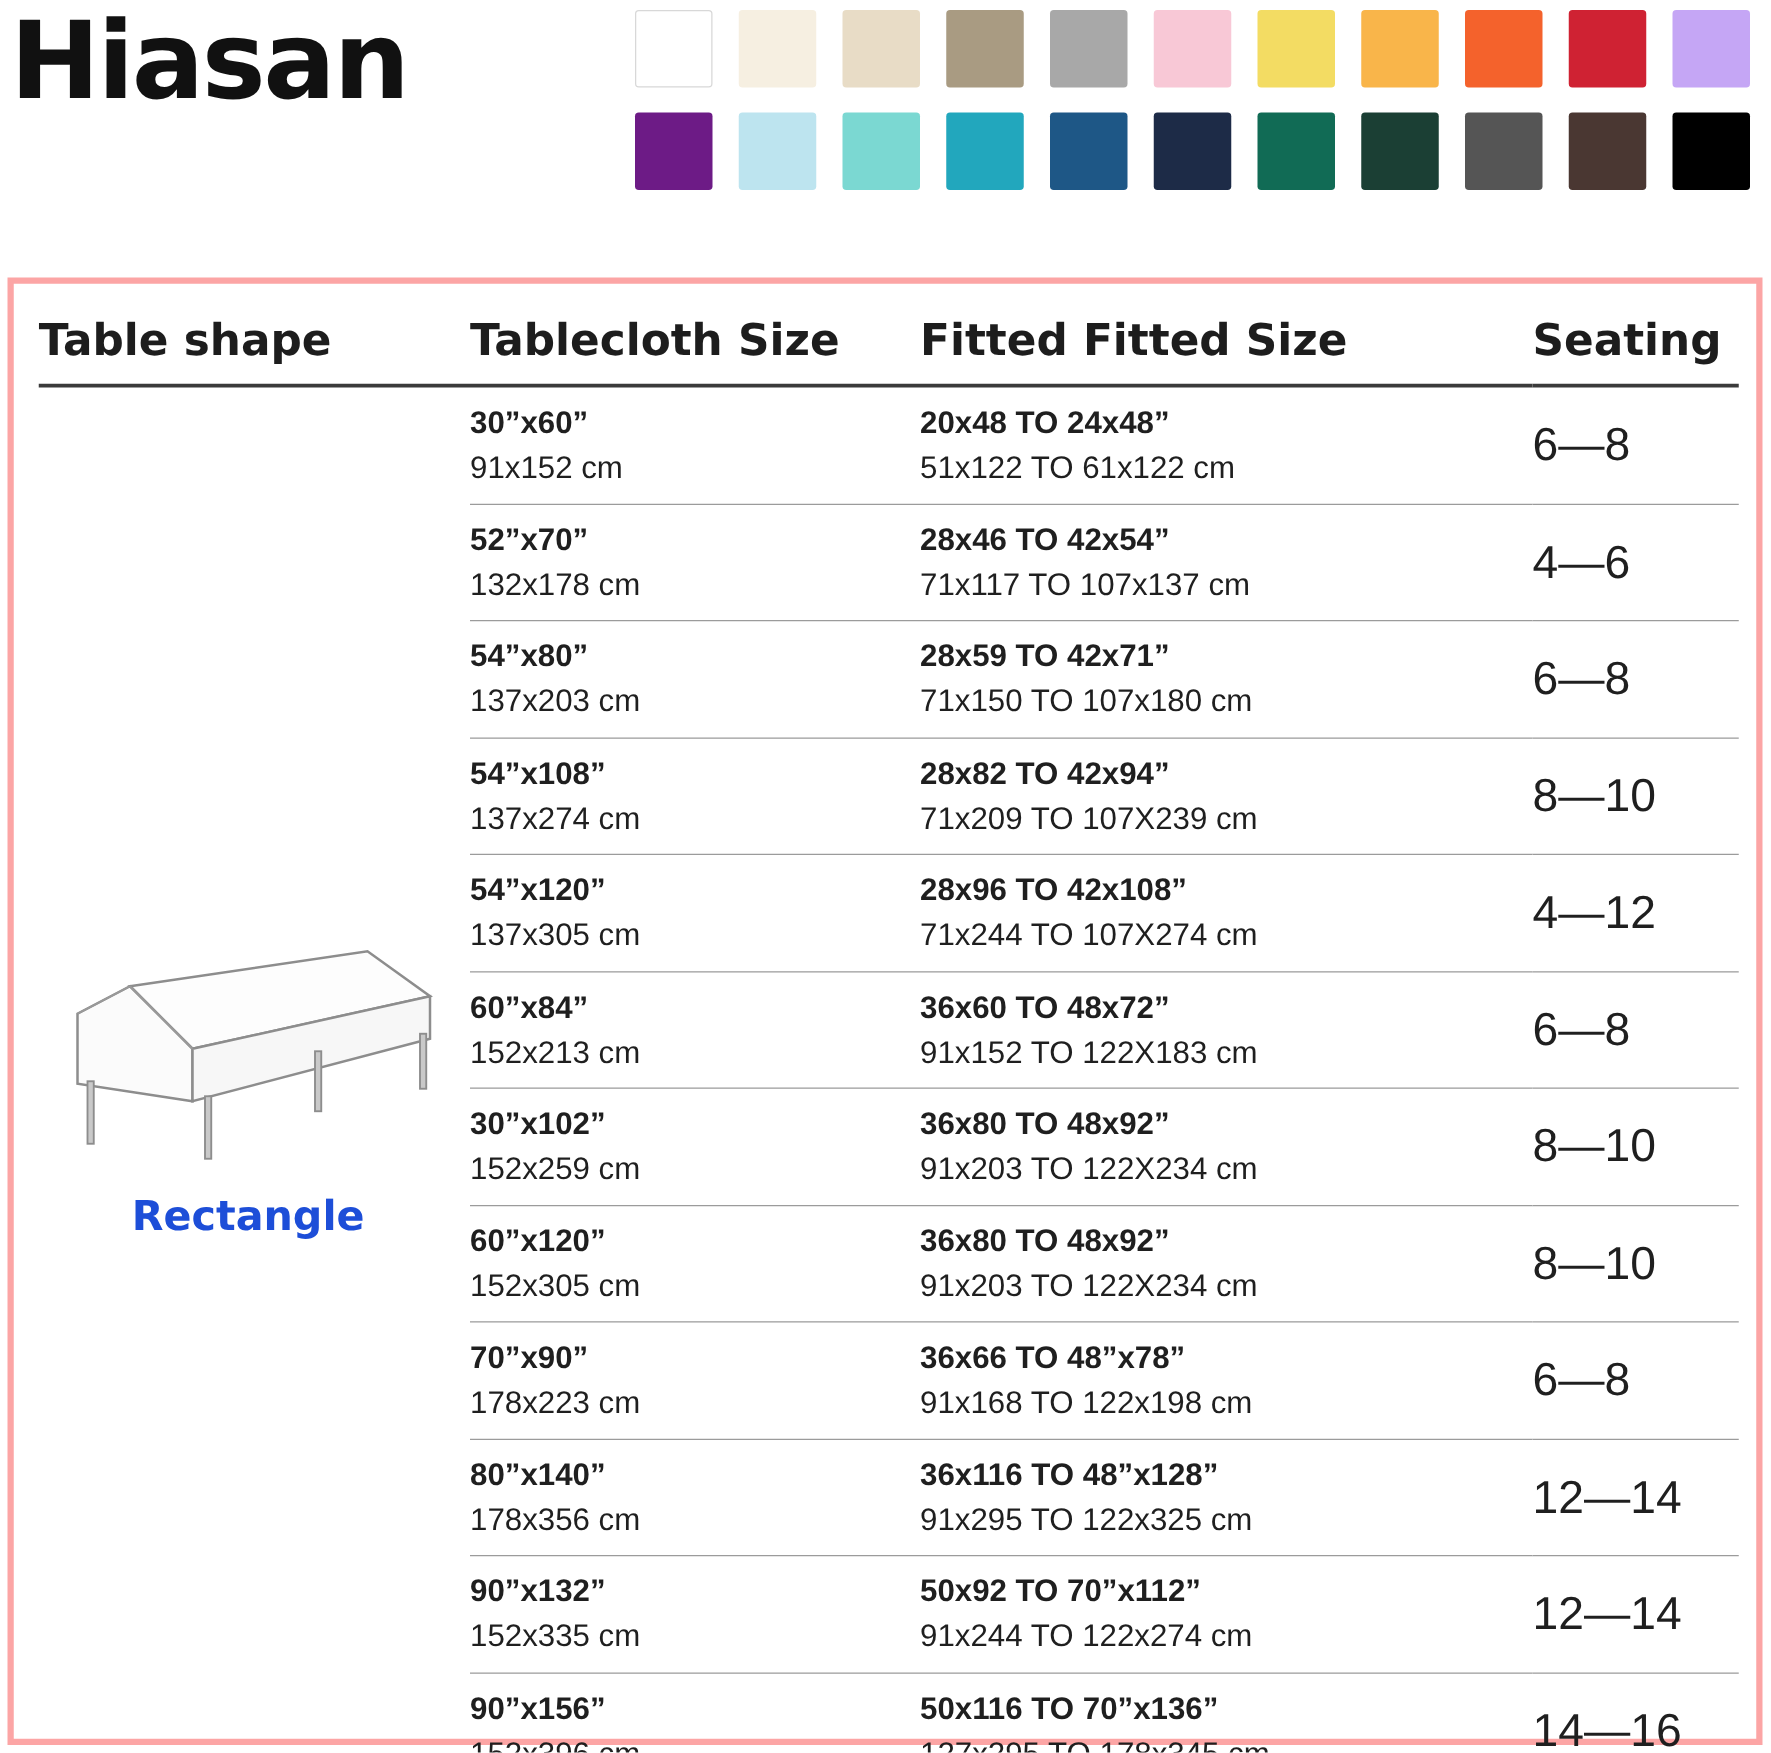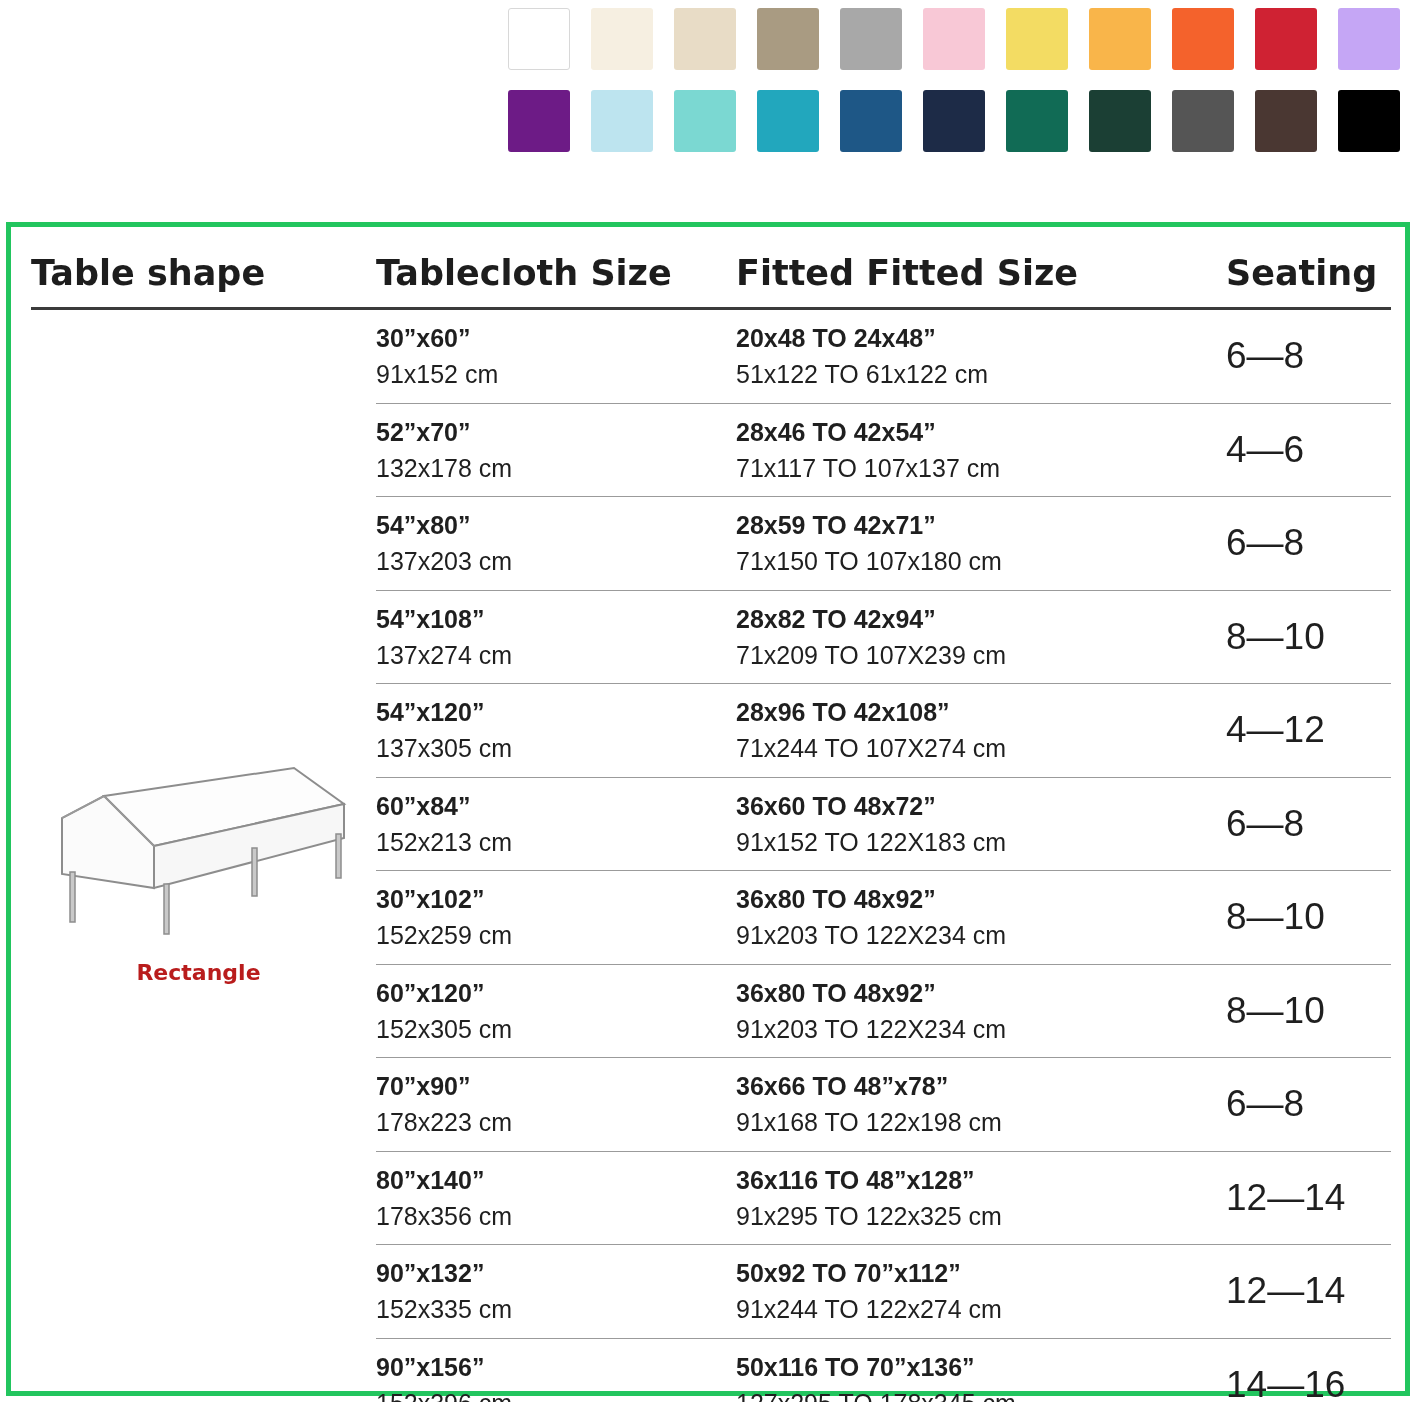--- a/index.html
+++ b/index.html
@@ -54,21 +54,21 @@
     border: 1px solid #d8d8d8;
   }
 
   
   .card {
     position: absolute;
     left: 6px;
     top: 222px;
     width: 1404px;
     height: 1174px;
-    border: 5px solid #22c55e;
+    border: 5px solid #fca5a5;
     background: #ffffff;
   }
   .card-inner {
     position: relative;
     width: 100%;
     height: 100%;
     padding: 26px 20px 10px 20px;
   }
 
   
@@ -117,33 +117,34 @@
   
   .shape-cell {
     border-bottom: none;
     vertical-align: middle;
     text-align: center;
     padding-right: 10px;
   }
   .shape-label {
     font-family: "DejaVu Sans", sans-serif;
     font-weight: bold;
-    font-size: 22px;
-    color: #b91c1c;
+    font-size: 33px;
+    color: #1d4ed8;
     margin-top: 14px;
   }
   .table-illus {
     display: block;
     margin: 0 auto;
   }
 </style>
 </head>
 <body>
 
 <div class="header">
+  <div class="brand">Hiasan</div>
 
   <div class="swatch-block">
     <div class="swatch-row" id="swatch-row-1">
         <div class="swatch bordered" style="background: rgb(255, 255, 255);"></div>
         <div class="swatch" style="background: rgb(246, 239, 225);"></div>
         <div class="swatch" style="background: rgb(232, 220, 198);"></div>
         <div class="swatch" style="background: rgb(169, 155, 130);"></div>
         <div class="swatch" style="background: rgb(168, 168, 168);"></div>
         <div class="swatch" style="background: rgb(248, 200, 214);"></div>
         <div class="swatch" style="background: rgb(243, 220, 99);"></div>

